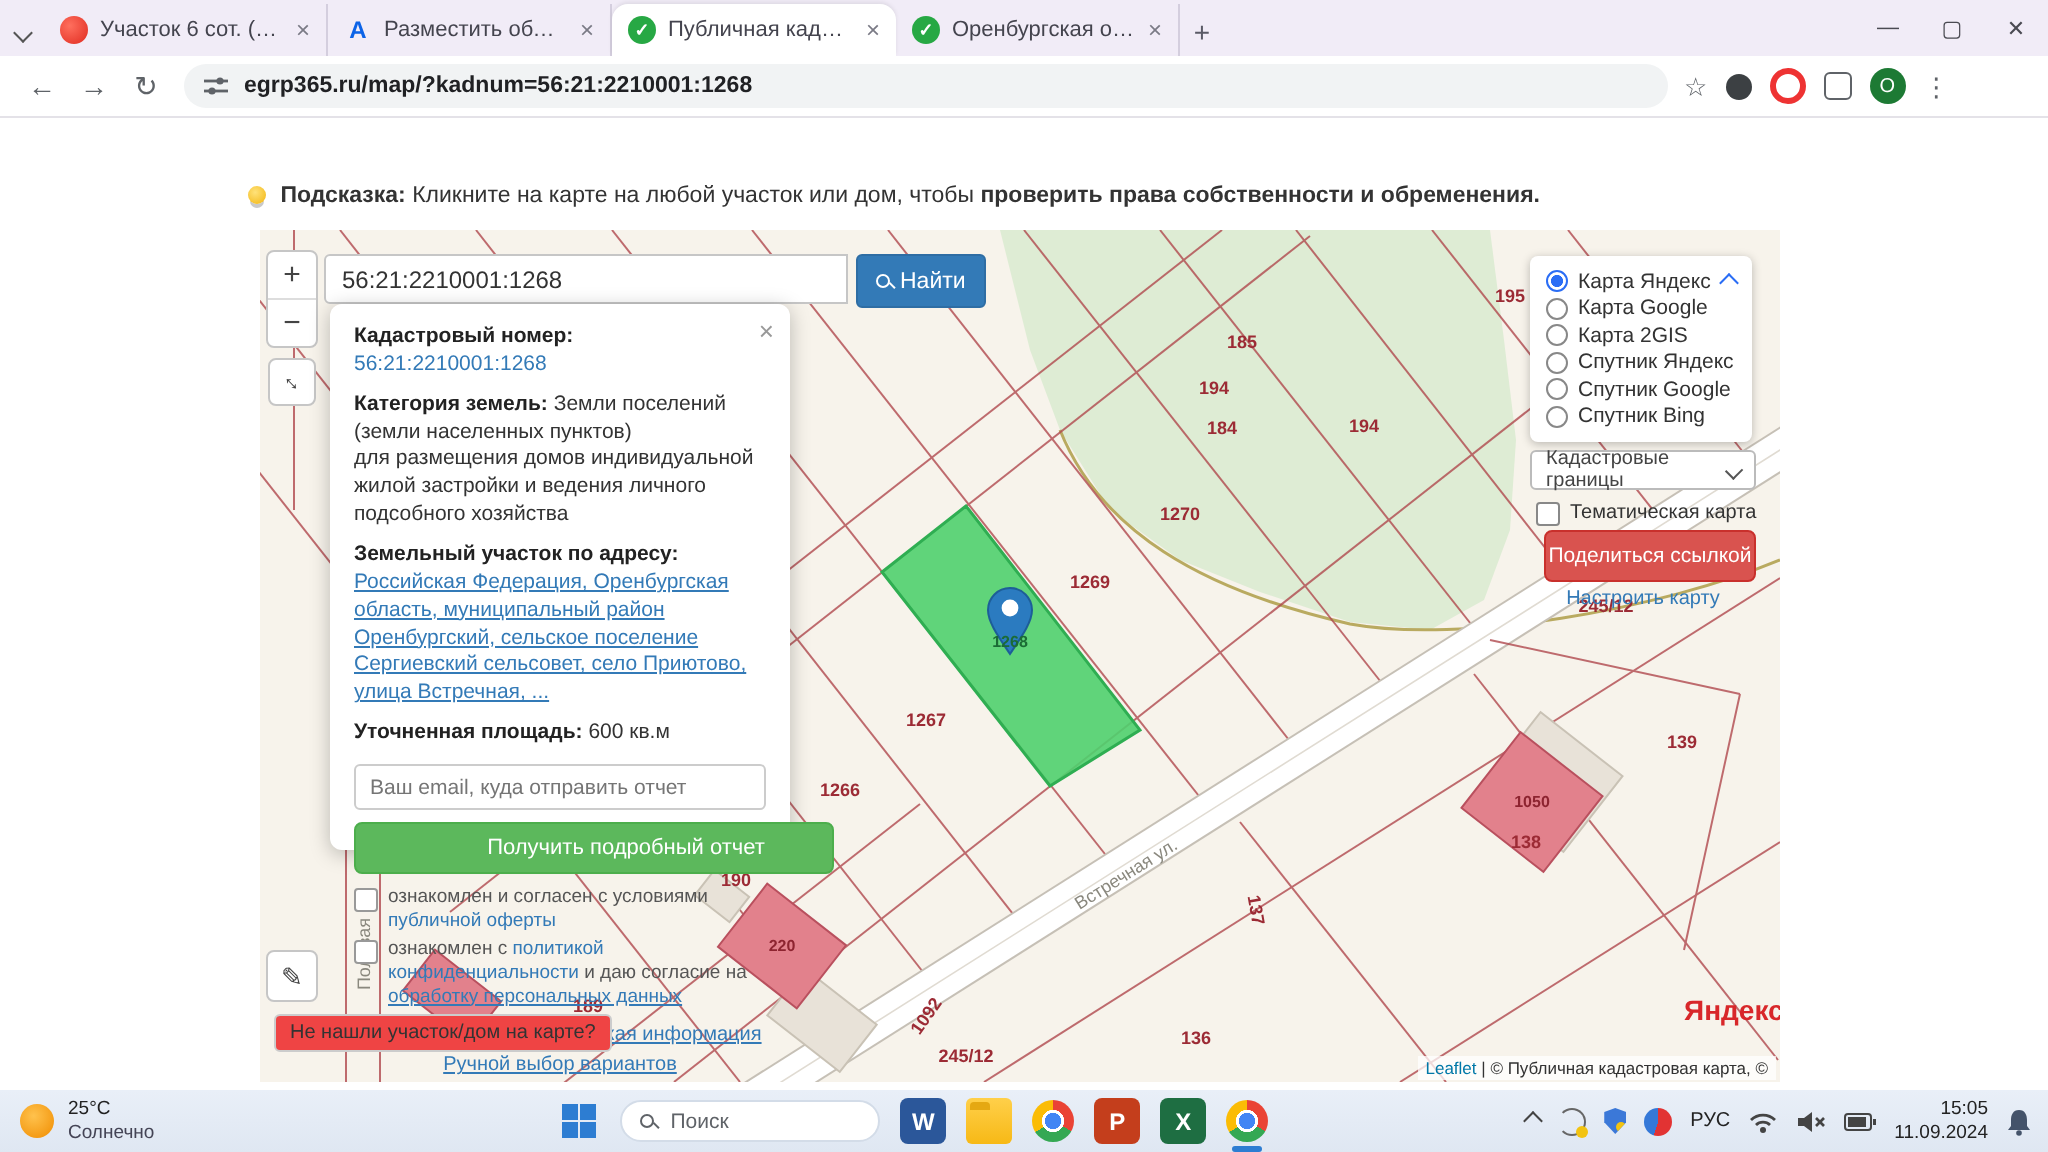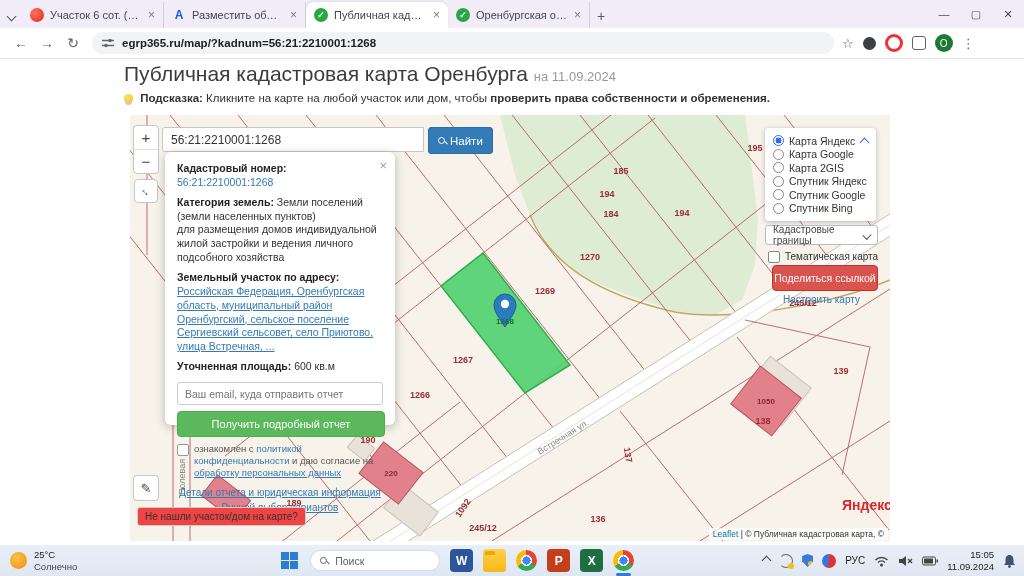--- a/index.html
+++ b/index.html
@@ -60,21 +60,21 @@
   .mag::before{content:"";position:absolute;left:0;top:0;width:5px;height:5px;border:1.4px solid currentColor;border-radius:50%;}
   .mag::after{content:"";position:absolute;left:5.5px;top:5.5px;width:3.5px;height:1.4px;background:currentColor;transform:rotate(45deg);}
   .popup{position:absolute;left:35px;top:37px;width:230px;height:273px;background:#fff;border-radius:6px;
      box-shadow:0 2px 10px rgba(0,0,0,.25);padding:10px 12px;box-sizing:border-box;font-size:10.5px;line-height:1.32;color:#333;}
   .popup .close{position:absolute;right:8px;top:5px;color:#999;font-size:13px;}
   .popup p{margin:0 0 6px 0;}
   .popup b{color:#222;}
   .plink{color:#337ab7;text-decoration:none;}
   .plinku{color:#337ab7;text-decoration:underline;}
   .popup input{width:100%;height:23px;border:1px solid #ccc;border-radius:3px;font-size:10.5px;padding:0 7px;box-sizing:border-box;margin:2px 0 6px 0;font-family:"Liberation Sans",sans-serif;}
-  .greenbtn{width:100%;height:24px;background:#5cb85c;border:1px solid #4cae4c;border-radius:4px;color:#fff;font-size:11px;display:flex;align-items:center;justify-content:center;margin-bottom:6px;}
+  .greenbtn{width:100%;height:24px;background:#5cb85c;border:1px solid #4cae4c;border-radius:4px;color:#fff;font-size:11px;display:flex;align-items:center;justify-content:center;margin-bottom:6px;padding-left:32px;}
   .chk{display:flex;gap:5px;font-size:9.5px;color:#337ab7;margin-bottom:2px;line-height:1.25;}
   .chk .box{flex:0 0 10px;width:10px;height:10px;border:1px solid #999;border-radius:2px;background:#fff;margin-top:1px;}
   .chk .dark{color:#555;}
   .centerlinks{text-align:center;font-size:10px;margin-top:6px;line-height:1.5;}
   .layers{position:absolute;left:635px;top:13px;width:111px;background:#fff;border-radius:4px;box-shadow:0 1px 5px rgba(0,0,0,.25);padding:6px 8px;box-sizing:border-box;font-size:10.5px;color:#333;}
   .lrow{display:flex;align-items:center;gap:5px;height:13.5px;}
   .radio{width:9px;height:9px;border:1px solid #888;border-radius:50%;background:#fff;flex:0 0 9px;}
   .radio.on{border-color:#2a6df5;background:radial-gradient(circle,#2a6df5 0 45%,#fff 50%);}
   .lay-chev{position:absolute;right:8px;top:8px;}
   .chev{display:inline-block;width:6px;height:6px;border-right:1.6px solid #2a6df5;border-bottom:1.6px solid #2a6df5;}
@@ -178,24 +178,20 @@
     <div class="abar-right">
       <span class="star">☆</span>
       <span class="ext-dark"></span>
       <span class="ext-o"></span>
       <span class="ext-sq"></span>
       <span class="avatar">O</span>
       <span class="dots">⋮</span>
     </div>
   </div>
 
-  <div class="pgtitle">
-    <span>Публичная кадастровая карта Оренбурга</span>
-    <span class="dt">на 11.09.2024</span>
-  </div>
   <div class="hint">
     <span class="bulb"></span>
     <b>Подсказка:</b>
     <span>Кликните на карте на любой участок или дом, чтобы</span>
     <b>проверить права собственности и обременения.</b>
   </div>
 
   <div class="map">
     <svg width="760" height="426" viewBox="0 0 760 426">
       <rect x="0" y="0" width="760" height="426" fill="#f7f3eb"></rect>
@@ -304,20 +300,25 @@
          <span>Земли поселений (земли населенных пунктов)</span><br>
          <span>для размещения домов индивидуальной жилой застройки и ведения личного подсобного хозяйства</span></p>
       <p><b>Земельный участок по адресу:</b>
          <a class="plinku" href="#">Российская Федерация, Оренбургская область, муниципальный район Оренбургский, сельское поселение Сергиевский сельсовет, село Приютово, улица Встречная, ...</a></p>
       <p><b>Уточненная площадь:</b>
          <span>600 кв.м</span></p>
       <input placeholder="Ваш email, куда отправить отчет" style="">
       <div class="greenbtn">Получить подробный отчет</div>
       <div class="chk">
         <span class="box"></span>
+        <span><span class="dark">ознакомлен и согласен с условиями</span>
+        <a class="plink" href="#">публичной оферты</a></span>
+      </div>
+      <div class="chk">
+        <span class="box"></span>
         <span><span class="dark">ознакомлен с</span>
         <a class="plink" href="#">политикой конфиденциальности</a>
         <span class="dark">и даю согласие на</span>
         <a class="plinku" href="#">обработку персональных данных</a></span>
       </div>
       <div class="centerlinks">
         <a class="plinku" href="#">Детали отчета и юридическая информация</a><br>
         <a class="plinku" href="#">Ручной выбор вариантов</a>
       </div>
     </div>

